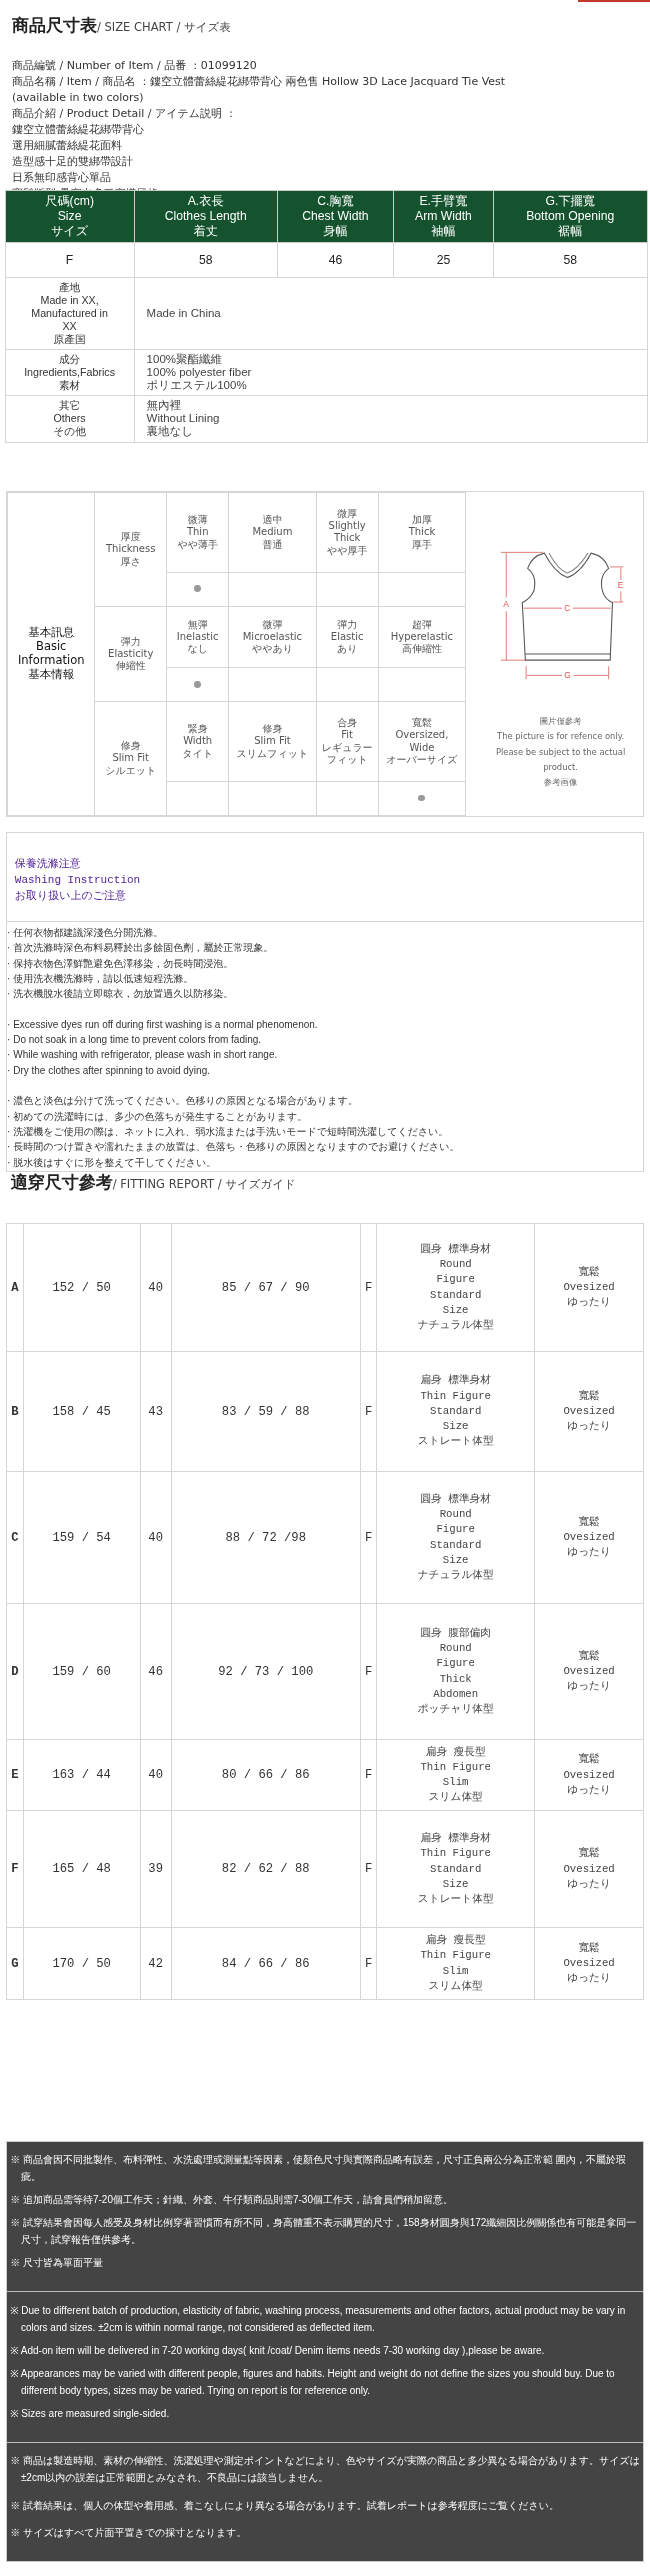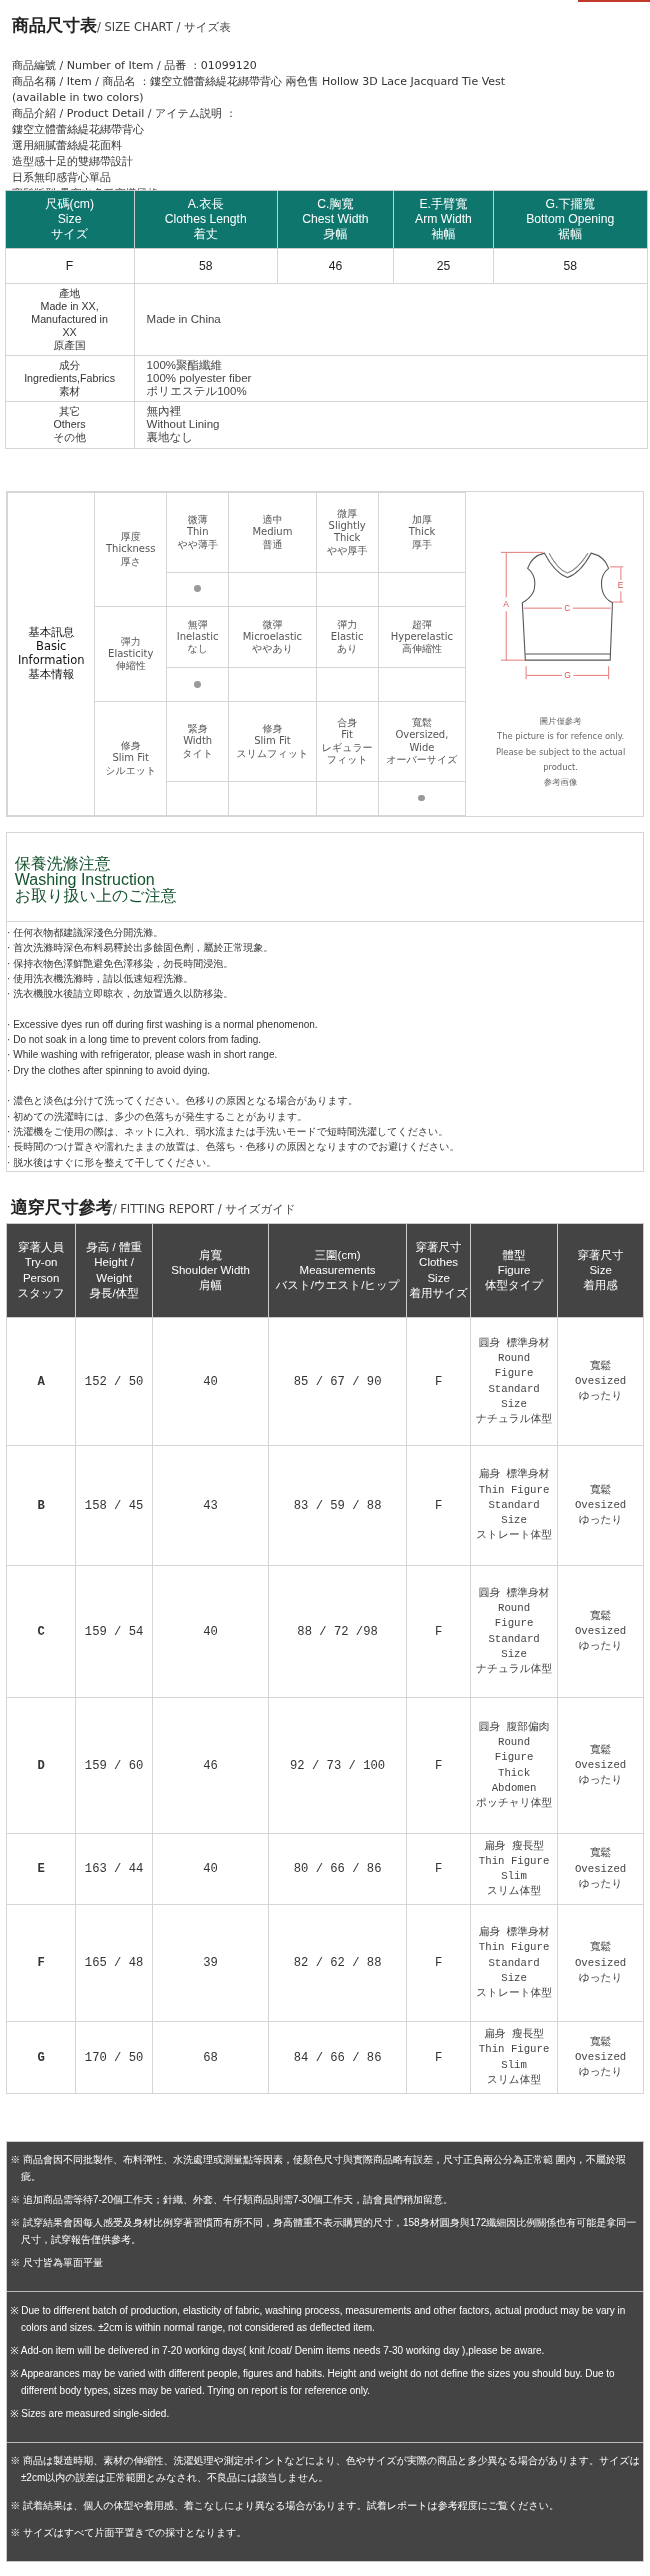--- a/index.html
+++ b/index.html
@@ -7,41 +7,41 @@
   body { font-family: "DejaVu Sans", "Liberation Sans", sans-serif; color: #222; position: relative; height: 2576px; overflow: hidden; }
   .topline { position: absolute; top: 0; left: 578px; width: 72px; height: 1.5px; background: #c0392b; }
 
   .header { position: absolute; left: 12px; top: 13.8px; width: 635px; }
   .h-title { font-size: 17px; font-weight: bold; color: #222; }
   .h-title .sub { font-size: 11.5px; font-weight: normal; color: #444; }
   .h-line { font-size: 11px; line-height: 16px; color: #333; white-space: nowrap; }
 
   table { border-collapse: collapse; }
   .size-tbl { position: absolute; left: 4.6px; top: 190px; width: 643px; }
-  .size-tbl th { background: #0f766e; color: #fff; font-family: "Liberation Sans", sans-serif; font-weight: normal; font-size: 12.2px; line-height: 15.3px; border: 0.8px solid #ccc; height: 58px; text-align: center; }
+  .size-tbl th { background: #14532d; color: #fff; font-family: "Liberation Sans", sans-serif; font-weight: normal; font-size: 12.2px; line-height: 15.3px; border: 0.8px solid #ccc; height: 52px; text-align: center; }
   .size-tbl td { border: 0.8px solid #d6d6d6; text-align: center; font-family: "Liberation Sans", sans-serif; font-size: 12.2px; height: 35px; }
   .size-tbl td.lbl { font-size: 10.7px; line-height: 13px; padding: 3.1px 1.5px; color: #333; }
   .size-tbl td.val { text-align: left; padding-left: 12px; font-size: 11.5px; line-height: 13px; color: #444; }
 
   .basic { position: absolute; left: 6.1px; top: 491px; width: 638px; height: 326px; border: 0.8px solid #d6d6d6; }
   .basic table { width: 459px; height: 324px; }
   .basic td { border: 0.8px solid #d6d6d6; text-align: center; font-size: 10px; line-height: 12.2px; color: #555; padding: 1.5px; }
   .basic td.bi { color: #111; font-size: 11.5px; line-height: 13.8px; width: 73px; }
   .basic td.cat { width: 60px; }
   .basic td.opt { width: 52px; }
   .dot { display: inline-block; width: 6.9px; height: 6.9px; border-radius: 50%; background: #999; }
   .diagram { position: absolute; left: 463px; top: 0; width: 176px; height: 324px; }
   .diag-caption { position: absolute; left: 0; top: 222px; width: 181px; text-align: center; font-size: 8.4px; line-height: 15.3px; color: #666; }
 
   .wash { position: absolute; left: 6.1px; top: 832px; width: 638px; height: 340px; border: 0.8px solid #d6d6d6; }
-  .wash-head { height: 89px; border-bottom: 0.8px solid #d6d6d6; padding: 23px 0 0 7.7px; font-family: Liberation Sans, sans-serif; font-size: 16px; line-height: 16px; color: #14532d; }
+  .wash-head { height: 89px; border-bottom: 0.8px solid #d6d6d6; padding: 23px 0 0 7.7px; font-family: Liberation Mono, monospace; font-size: 11px; line-height: 16px; color: #4c1d95; }
   .wash-body { padding: 3.1px 0 0 0; font-size: 10px; line-height: 15.3px; color: #333; font-family: "Liberation Sans", sans-serif; }
   .wash-body .gap { height: 15.3px; }
 
-  .fit-title { position: absolute; left: 10.7px; top: 1196px; font-size: 17px; font-weight: bold; color: #222; }
+  .fit-title { position: absolute; left: 10.7px; top: 1171px; font-size: 17px; font-weight: bold; color: #222; }
   .fit-title .sub { font-size: 11.5px; font-weight: normal; color: #444; }
 
   .fit-tbl { position: absolute; left: 6.1px; top: 1223px; width: 638px; }
   .fit-tbl th { background: #444; color: #fff; font-weight: normal; font-family: "Liberation Sans", sans-serif; font-size: 11.5px; line-height: 15.3px; border: 0.8px solid #ccc; height: 94px; }
   .fit-tbl td { border: 0.8px solid #d6d6d6; text-align: center; font-family: Liberation Mono, monospace; font-size: 12.2px; color: #333; }
   .fit-tbl td.pid { font-weight: bold; }
   .fit-tbl td.fig, .fit-tbl td.fit { font-size: 10.7px; line-height: 15.3px; padding: 4.6px 1.5px; color: #444; }
 
   .notes { position: absolute; left: 6.1px; top: 2141px; width: 638px; background: #444; border: 0.8px solid #ccc; color: #fff; font-family: "Liberation Sans", sans-serif; font-size: 10px; }
   .note-group { padding: 9.2px 3.1px 13.8px 3.1px; border-bottom: 0.8px solid #bbb; }
@@ -315,46 +315,20 @@
     <div>· 洗濯機をご使用の際は、ネットに入れ、弱水流または手洗いモードで短時間洗濯してください。</div>
     <div>· 長時間のつけ置きや濡れたままの放置は、色落ち・色移りの原因となりますのでお避けください。</div>
     <div>· 脱水後はすぐに形を整えて干してください。</div>
   </div>
 </div>
 
 <div class="fit-title"><span>適穿尺寸參考</span><span class="sub">/ FITTING REPORT / サイズガイド</span></div>
 
 <table class="fit-tbl">
   <tbody>
-      <tr>
-    <th style="width:69px;white-space:pre-line">穿著人員
-Try-on
-Person
-スタッフ</th>
-    <th style="width:77px;white-space:pre-line">身高 / 體重
-Height /
-Weight
-身長/体型</th>
-    <th style="width:116px;white-space:pre-line">肩寬
-Shoulder Width
-肩幅</th>
-    <th style="width:138px;white-space:pre-line">三圍(cm)
-Measurements
-バスト/ウエスト/ヒップ</th>
-    <th style="width:64px;white-space:pre-line">穿著尺寸
-Clothes
-Size
-着用サイズ</th>
-    <th style="width:87px;white-space:pre-line">體型
-Figure
-体型タイプ</th>
-    <th style="white-space:pre-line">穿著尺寸
-Size
-着用感</th>
-  </tr>
   <tr style="height:128px">
     <td class="pid">A</td>
     <td>152 / 50</td>
     <td>40</td>
     <td>85 / 67 / 90</td>
     <td>F</td>
     <td class="fig" style="white-space:pre-line">圓身 標準身材
 Round
 Figure
 Standard
@@ -436,21 +410,21 @@
 Standard
 Size
 ストレート体型</td>
     <td class="fit" style="white-space:pre-line">寬鬆
 Ovesized
 ゆったり</td>
   </tr>
   <tr style="height:71px">
     <td class="pid">G</td>
     <td>170 / 50</td>
-    <td>68</td>
+    <td>42</td>
     <td>84 / 66 / 86</td>
     <td>F</td>
     <td class="fig" style="white-space:pre-line">扁身 瘦長型
 Thin Figure
 Slim
 スリム体型</td>
     <td class="fit" style="white-space:pre-line">寬鬆
 Ovesized
 ゆったり</td>
   </tr>

